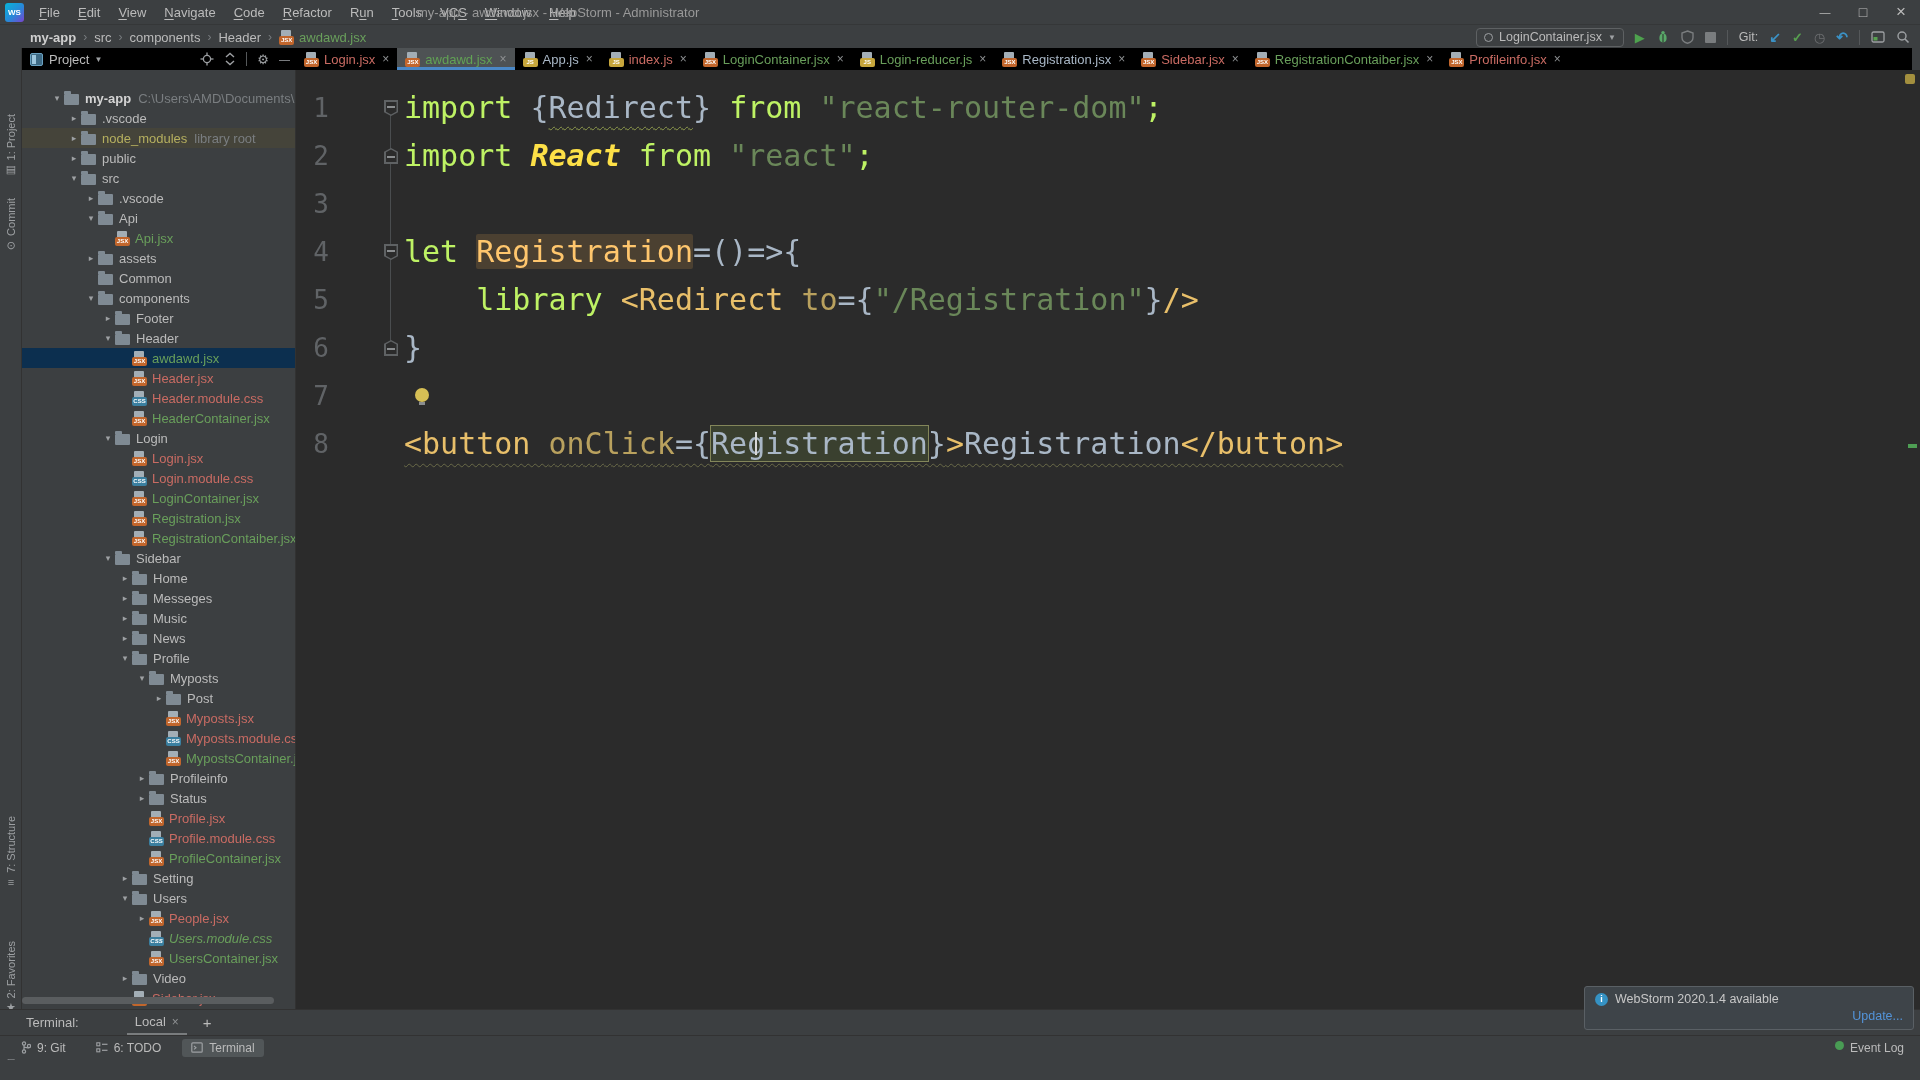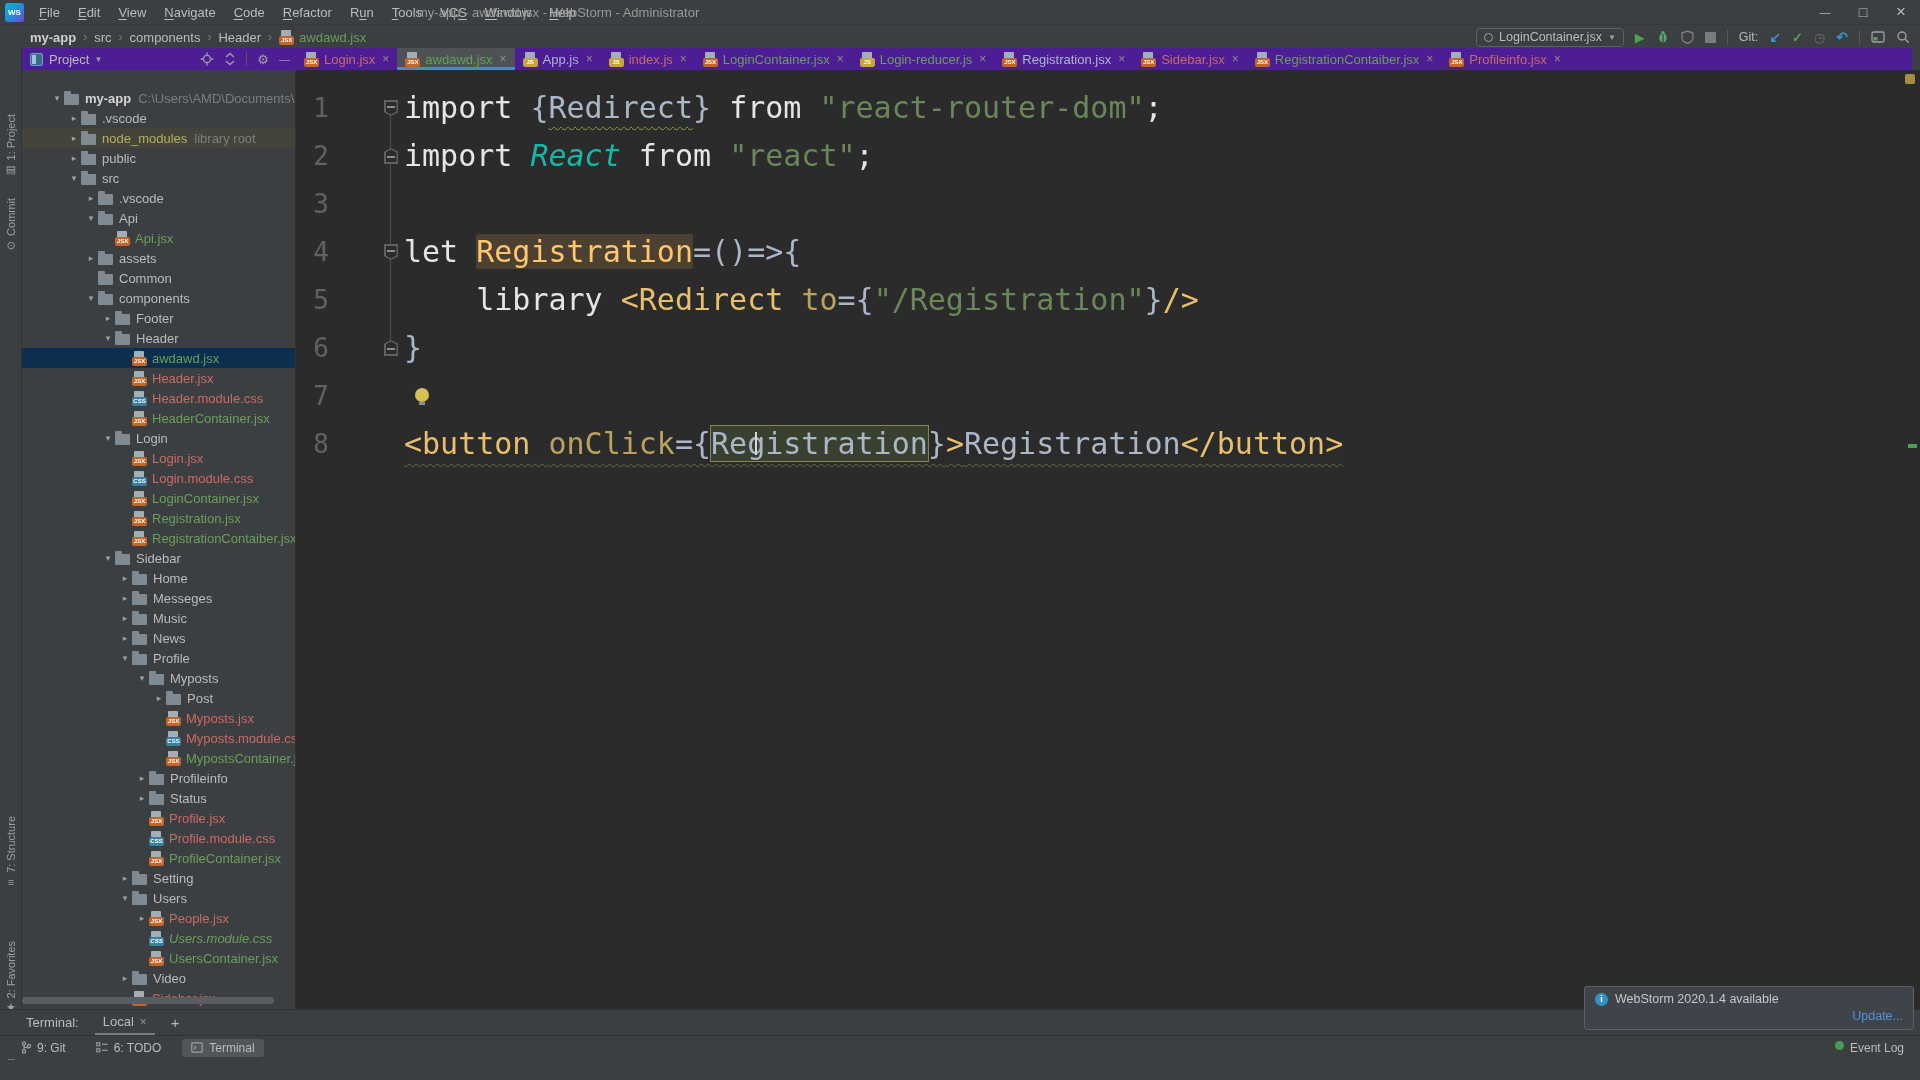--- a/index.html
+++ b/index.html
@@ -33,21 +33,21 @@
   .ico-play{color:#4EA24E;font-size:13px;line-height:13px;}
   .ico-stop{width:11px;height:11px;background:#7A7D7F;border-radius:1px;}
   .tsep{width:1px;height:15px;background:#55585A;}
   .git-label{font-size:12.5px;color:#BBBBBB;}
   .ico-blue{color:#3B92C6;font-size:14px;font-weight:bold;}
   .ico-check{color:#57A04F;font-size:13px;font-weight:bold;}
   .ico-clock{color:#6C6E70;font-size:13px;}
   .gear{color:#9DA0A3;font-size:13px;}
 
   
-  .row48{position:absolute;top:48px;left:0;right:8px;height:22px;background:#4c1d95;}
+  .row48{position:absolute;top:48px;left:0;right:8px;height:22px;background:#000000;}
   .panel-header{position:absolute;left:22px;top:0;width:274px;height:22px;display:flex;align-items:center;padding:0 6px 0 8px;}
   .ph-icon{width:13px;height:13px;background:#3E6A85;border:1px solid #6AA1C1;border-radius:2px;position:relative;margin-right:6px;}
   .ph-icon::before{content:"";position:absolute;left:1px;top:1px;bottom:1px;width:4px;background:#9CC5DC;}
   .ph-title{font-size:13px;color:#BBBBBB;}
   .ph-caret{font-size:8px;color:#9DA0A3;margin-left:5px;}
   .ph-icons{margin-left:auto;display:flex;align-items:center;gap:10px;}
   .ph-sep{width:1px;height:14px;background:#55585A;}
   .tabbar{position:absolute;left:296px;right:0;top:0;height:22px;display:flex;align-items:stretch;overflow:hidden;}
   .tab{display:flex;align-items:center;gap:5px;padding:0 8px;font-size:13px;white-space:nowrap;}
   .tab.selected{background:#4E5254;box-shadow:inset 0 -3px 0 #4A88C7;}
@@ -85,24 +85,24 @@
   .t-red{color:#C96B63;}
   .t-gray{color:#A9B7C6;}
   .hscroll{position:absolute;left:0;bottom:5px;width:252px;height:7px;background:#5A5D5F;border-radius:4px;}
 
   
   .editor{position:absolute;left:296px;top:70px;right:0;bottom:71px;background:#2B2B2B;overflow:hidden;}
   .code-lines{position:absolute;top:14px;left:0;right:0;font-family:"DejaVu Sans Mono",monospace;}
   .cline{display:flex;height:48px;line-height:48px;}
   .ln{flex:0 0 108px;text-align:right;padding-right:75px;font-size:26px;color:#606366;}
   .ltext{white-space:pre;font-size:30px;}
-  .kw{color:#e5e5e5;}
+  .kw{color:#bef264;}
   .str{color:#6A8759;}
   .pl{color:#A9B7C6;}
-  .purple{color:#14b8a6;font-style:italic;font-weight:normal;}
+  .purple{color:#fde047;font-style:italic;font-weight:bold;}
   .fn{color:#FFC66D;}
   .tag{color:#E8BF6A;}
   .attr{color:#B9A15E;}
   .wavy{text-decoration-line:underline;text-decoration-style:wavy;text-decoration-color:#8F9B4C;text-decoration-thickness:1px;text-underline-offset:8px;}
   .weak{text-decoration-line:underline;text-decoration-style:wavy;text-decoration-color:rgba(158,159,96,.5);text-decoration-thickness:1px;text-underline-offset:9px;}
   .hlu{background:#4B4031;border-radius:2px;}
   .hlc{position:relative;background:#3A402F;box-shadow:0 0 0 1px #83865A;}
   .hlc::after{content:"";position:absolute;left:2.45ch;top:6px;bottom:6px;width:2px;background:#D8D8D8;}
   .fold{position:absolute;width:14px;height:16px;left:88px;}
   .fold .o{position:absolute;inset:0;background:#5F6264;clip-path:polygon(50% 100%,0 76%,0 0,100% 0,100% 76%);}
@@ -112,21 +112,21 @@
   .fold-line{position:absolute;left:94px;width:1px;background:#4A4D4F;}
   .bulb{position:absolute;width:14px;height:14px;border-radius:50%;background:#D6BF55;}
   .bulb::after{content:"";position:absolute;left:4px;bottom:-3px;width:6px;height:3px;background:#8A8D8F;}
   .insp-square{position:absolute;top:4px;right:5px;width:10px;height:10px;background:#A38F3E;border-radius:2px;}
   .vcs-dash{position:absolute;right:3px;top:374px;width:9px;height:4px;background:#4E9E54;}
   .editor-crumb{position:absolute;left:0;right:0;bottom:0;height:24px;line-height:24px;background:#313335;padding-left:104px;font-size:13px;color:#9DA0A3;}
 
   
   .terminal-row{position:absolute;left:0;right:0;bottom:45px;height:26px;background:#3C3F41;border-top:1px solid #323232;display:flex;align-items:stretch;font-size:13px;}
   .term-label{display:flex;align-items:center;padding-left:26px;color:#BBBBBB;}
-  .term-tab{display:flex;align-items:center;gap:6px;margin-left:16px;padding:0 8px;border-bottom:2px solid #797C7E;color:#BBBBBB;}
+  .term-tab{display:flex;align-items:center;gap:6px;margin-left:48px;padding:0 8px;border-bottom:2px solid #797C7E;color:#BBBBBB;}
   .term-close{color:#8E9193;font-size:12px;}
   .term-plus{display:flex;align-items:center;margin-left:16px;color:#BBBBBB;font-size:15px;}
 
   
   .bottom-bar{position:absolute;left:0;right:0;bottom:21px;height:24px;background:#3C3F41;border-top:1px solid #323232;display:flex;align-items:center;font-size:12px;color:#BBBBBB;}
   .tw-item{display:flex;align-items:center;gap:6px;padding:2px 9px;margin-left:12px;border-radius:3px;}
   .tw-item.active{background:#515658;}
   .tw-right{margin-left:auto;display:flex;gap:6px;padding-right:16px;}
   .dot-green{width:9px;height:9px;border-radius:50%;background:#499C54;}
   svg.mini{display:block;}

